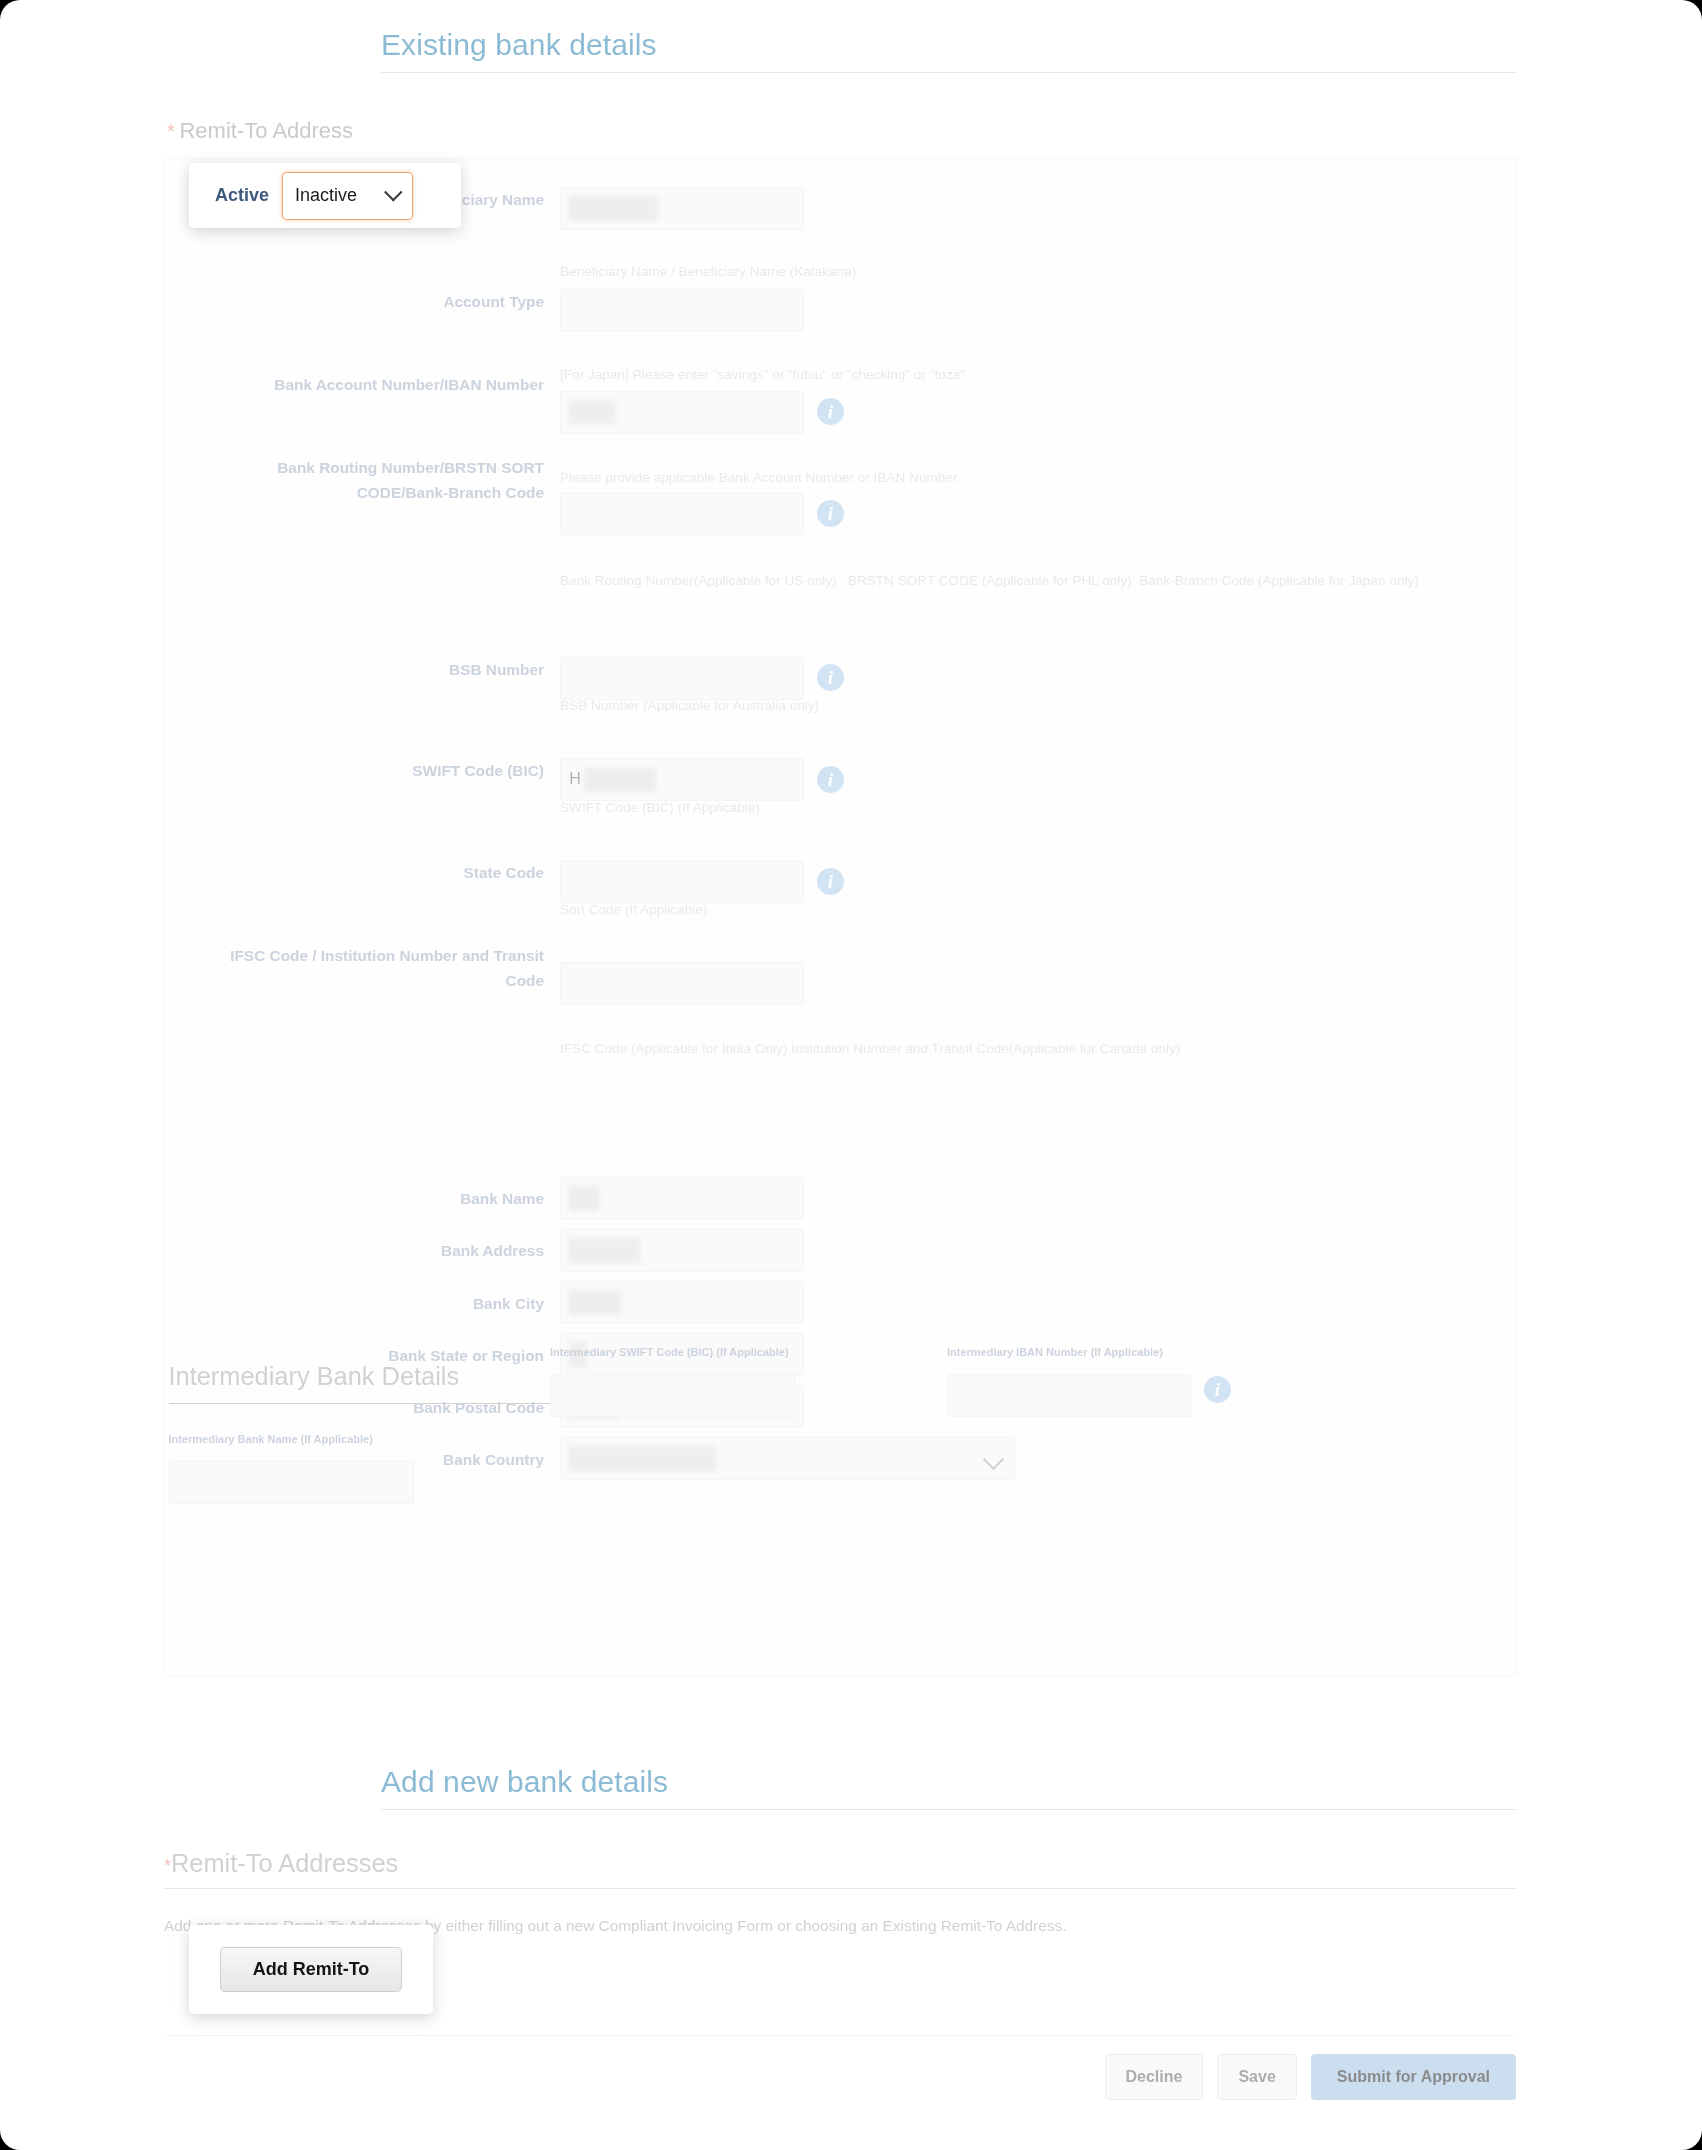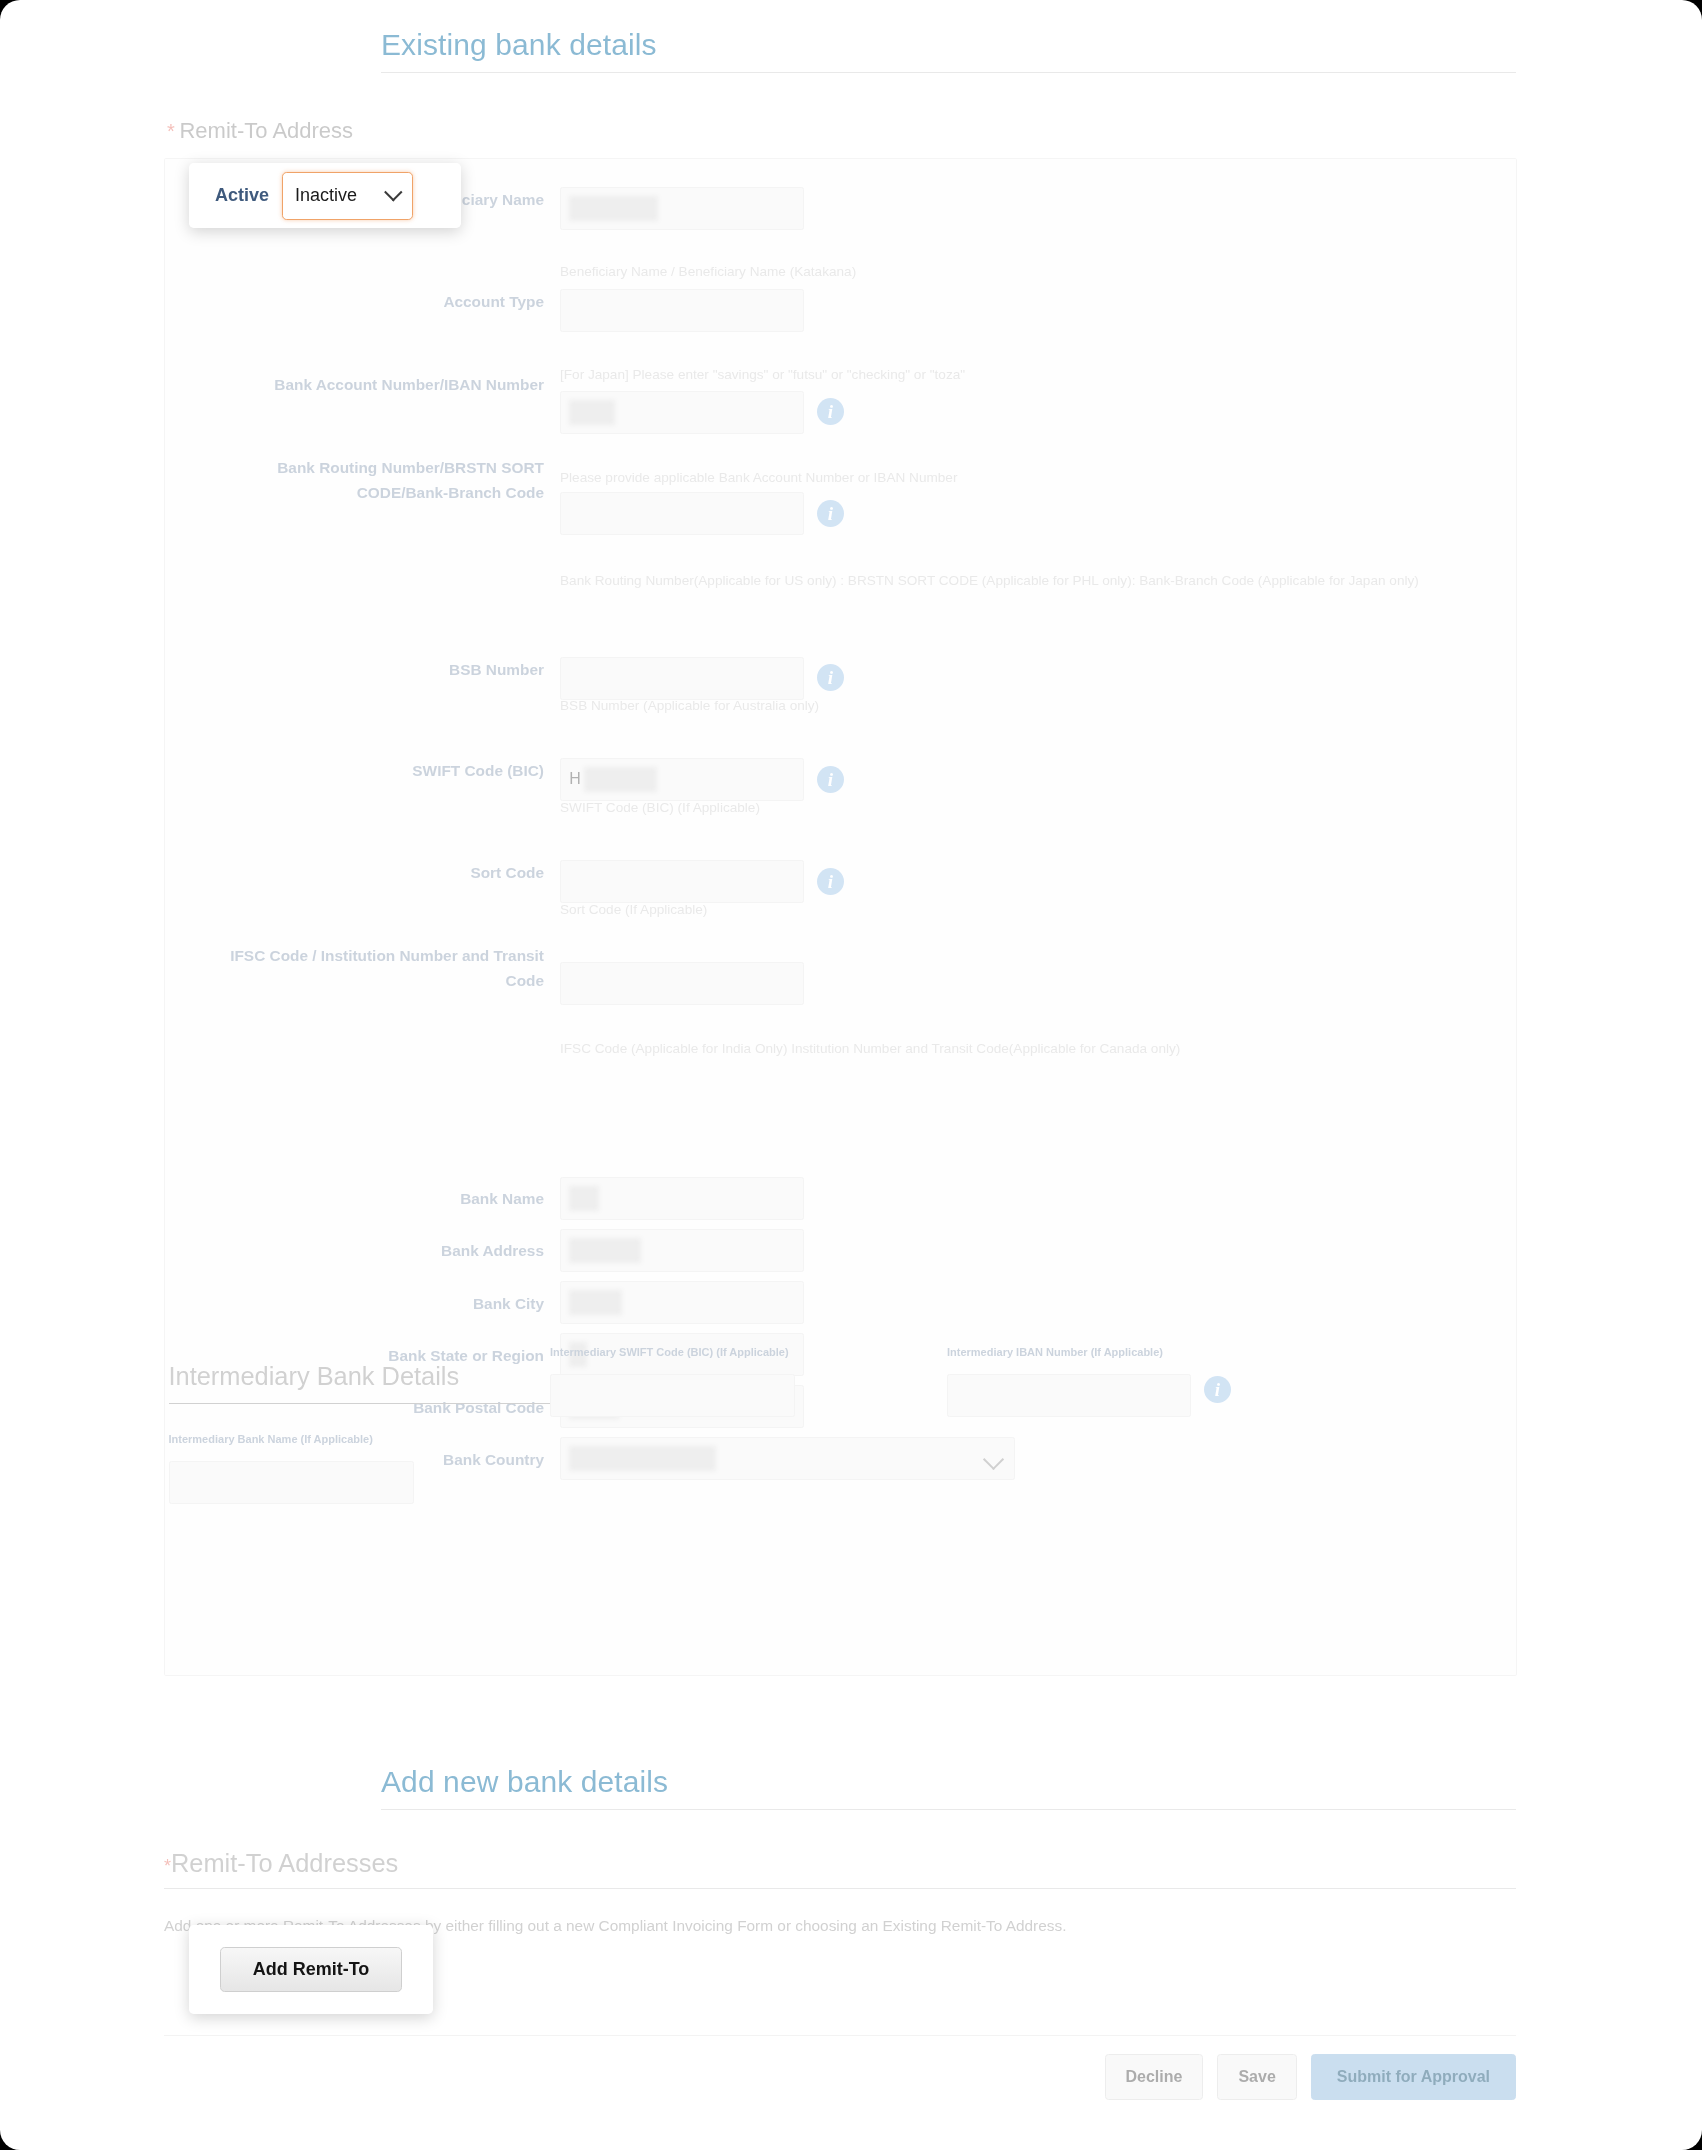--- a/index.html
+++ b/index.html
@@ -267,21 +267,21 @@
     font-family: "Liberation Sans", sans-serif;
     border: 0.6px solid #d8d8d8;
     background: #f2f2f2;
     color: #4a4a4a;
     padding: 0 20px;
     cursor: pointer;
   }
   .btn.primary {
     background: #8cb7dd;
     border-color: #8cb7dd;
-    color: #0c4a6e;
+    color: #000000;
     padding: 0 25px;
   }
 </style>
 </head>
 <body>
 
 <div id="page">
 
   <div class="dim">
 
@@ -330,21 +330,21 @@
           <div class="frow">
             <div class="flabel" style="top: 599px;">SWIFT Code (BIC)</div>
             <div class="inp" style="position: absolute; left: 395px; top: 599px;">
               <span class="prefix">H</span>
               <div class="redact" style="width: 73px; left: 22.5px;"></div>
             </div>
             <div class="info-icon" style="top: 607px; left: 652px;">i</div>
             <div class="help" style="top: 641px;">SWIFT Code (BIC) (If Applicable)</div>
           </div>
           <div class="frow">
-            <div class="flabel" style="top: 701px;">Sort Code</div>
+            <div class="flabel" style="top: 701px;">State Code</div>
             <div class="inp" style="position: absolute; left: 395px; top: 701px;"></div>
             <div class="info-icon" style="top: 709px; left: 652px;">i</div>
             <div class="help" style="top: 743px;">Sort Code (If Applicable)</div>
           </div>
           <div class="frow">
             <div class="flabel" style="top: 784px;">IFSC Code / Institution Number and Transit Code</div>
             <div class="inp" style="position: absolute; left: 395px; top: 803px;"></div>
             <div class="help" style="top: 882px;">IFSC Code (Applicable for India Only) Institution Number and Transit Code(Applicable for Canada only)</div>
           </div>
         </div>

